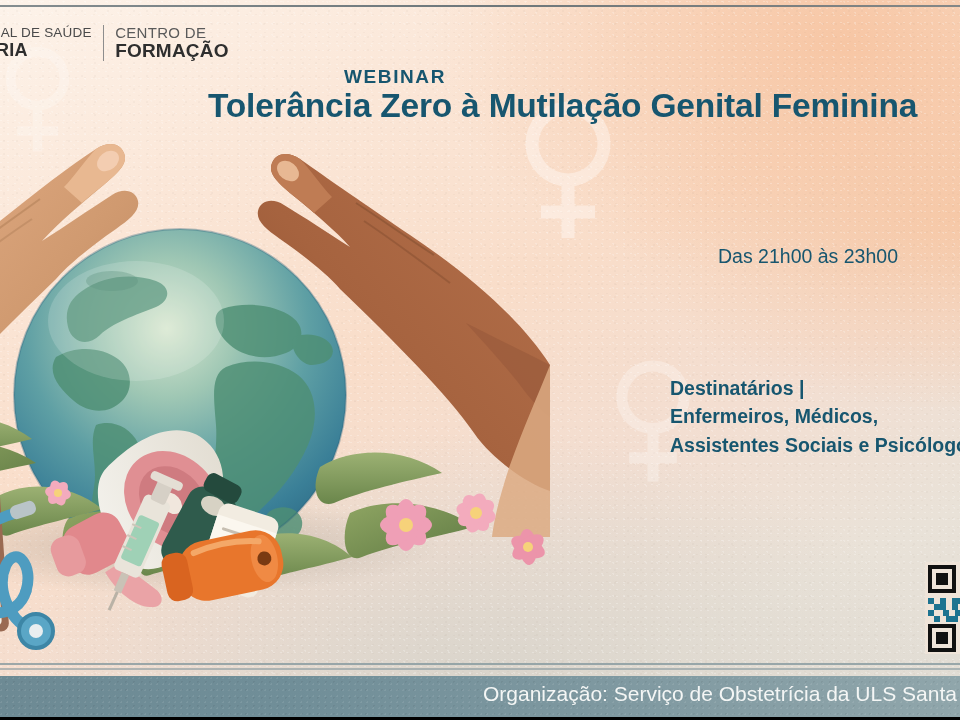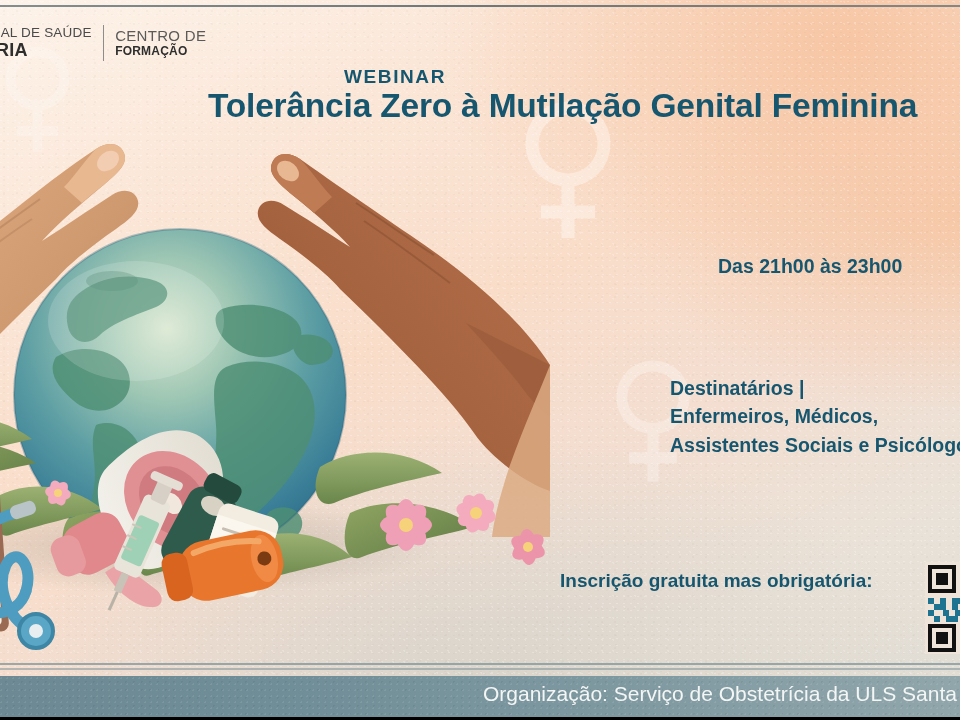--- a/index.html
+++ b/index.html
@@ -27,38 +27,38 @@
 
   
   #logo{position:absolute;left:-60px;top:20px;width:300px;height:46px;
      display:flex;align-items:center;color:#3a3a3a;}
   .logo-l{text-align:left;line-height:1.08;}
   .logo-l .l1{font-size:13.5px;letter-spacing:.2px;color:#4a4a4a;font-family:"Liberation Sans",sans-serif;}
   .logo-l .l2{font-size:18px;font-weight:bold;letter-spacing:.2px;color:#2e2e2e;}
   .logo-div{width:1.5px;height:36px;background:#8d8d8d;margin:0 11px;}
   .logo-r{line-height:1.08;}
   .logo-r .r1{font-size:15px;color:#5a5a5a;letter-spacing:.3px;}
-  .logo-r .r2{font-size:12px;font-weight:bold;color:#2e2e2e;letter-spacing:.2px;}
+  .logo-r .r2{font-size:19px;font-weight:bold;color:#2e2e2e;letter-spacing:.2px;}
 
   
   .venus{position:absolute;pointer-events:none;opacity:.42;}
   .venus svg{display:block;}
 
   
   #art{position:absolute;left:-150px;top:95px;width:700px;height:560px;}
   #art svg{display:block;width:700px;height:560px;}
 
   
   #webinar{position:absolute;left:344px;top:31px;font-size:19px;font-weight:bold;
      letter-spacing:1.6px;color:#17566f;margin-top:35px;}
   #title{position:absolute;left:208px;top:87px;font-size:33.5px;font-weight:bold;
      color:#17566f;white-space:nowrap;letter-spacing:-.2px;}
   #date{position:absolute;left:670px;top:175px;font-size:23px;font-weight:bold;
      color:#17566f;white-space:nowrap;}
-  #time{position:absolute;left:718px;top:255px;font-size:19.5px;font-weight:bold;
+  #time{position:absolute;left:718px;top:245px;font-size:19.5px;font-weight:normal;
      color:#17566f;white-space:nowrap;}
   #aud{position:absolute;left:670px;top:374px;font-size:19.5px;font-weight:bold;
      color:#17566f;line-height:1.45;white-space:nowrap;}
 
   #regblock{position:absolute;left:560px;top:570px;}
   #regtitle{font-size:19px;font-weight:bold;color:#17566f;white-space:nowrap;}
   #regurl{margin-top:4px;font-size:10.5px;font-weight:bold;color:#1d6d86;
      line-height:1.35;text-decoration:underline;white-space:nowrap;}
 
   
@@ -372,21 +372,20 @@
   <div id="title">Tolerância Zero à Mutilação Genital Feminina</div>
   <div id="time">Das 21h00 às 23h00</div>
 
   <div id="aud">
     <div>Destinatários |</div>
     <div>Enfermeiros, Médicos,</div>
     <div>Assistentes Sociais e Psicólogos</div>
   </div>
 
   <div id="regblock">
-    <div id="regtitle">Inscrição gratuita mas obrigatória:</div>
   </div>
 
   <div id="qr">
     <svg width="70" height="92" viewBox="0 0 70 92">
       <rect x="0" y="0" width="70" height="92" fill="#efe4d9"></rect>
       <g fill="#111111">
         <rect x="3" y="3" width="28" height="28"></rect>
           <rect x="7" y="7" width="20" height="20" fill="#efe4d9"></rect>
           <rect x="11" y="11" width="12" height="12"></rect>
         <rect x="3" y="62" width="28" height="28"></rect>

